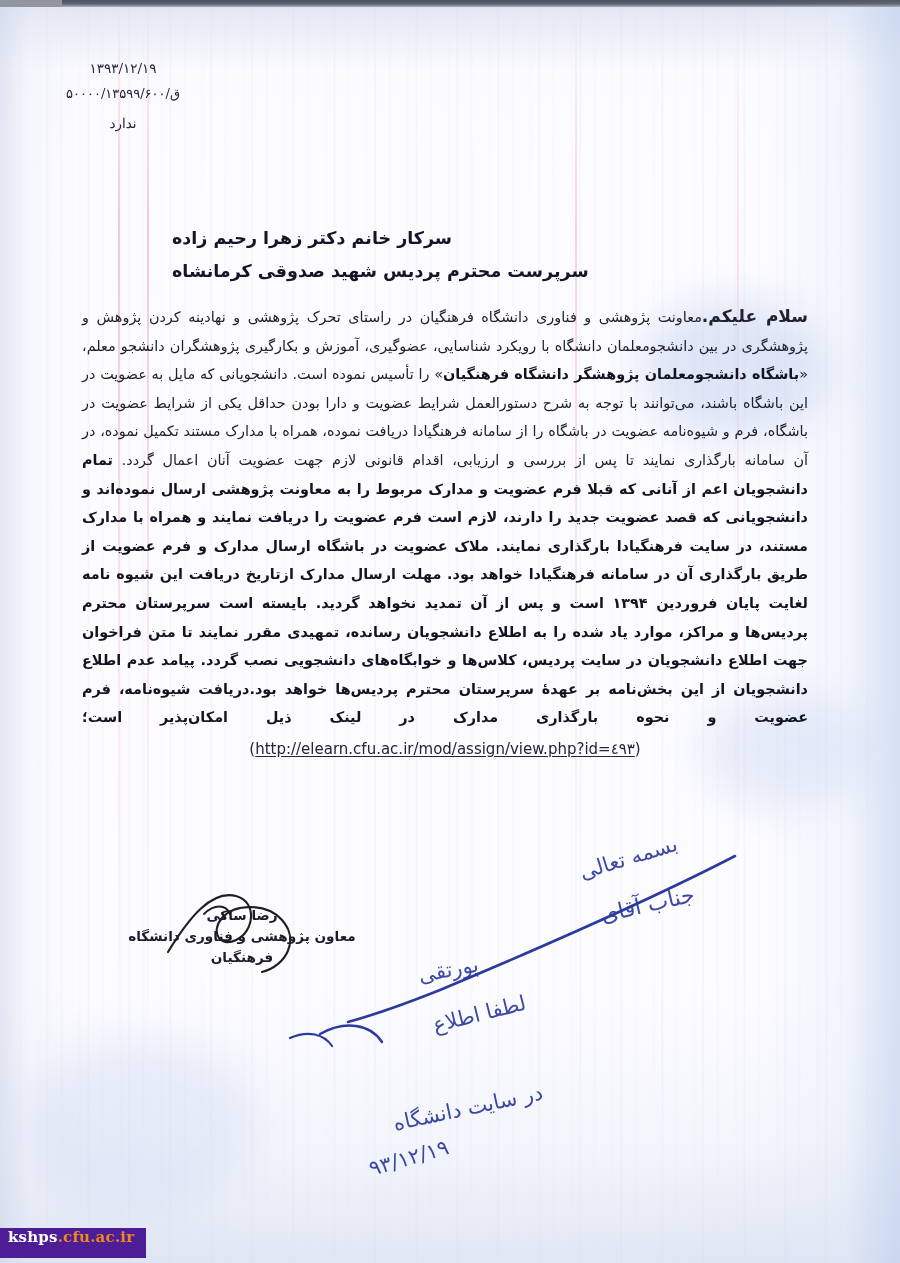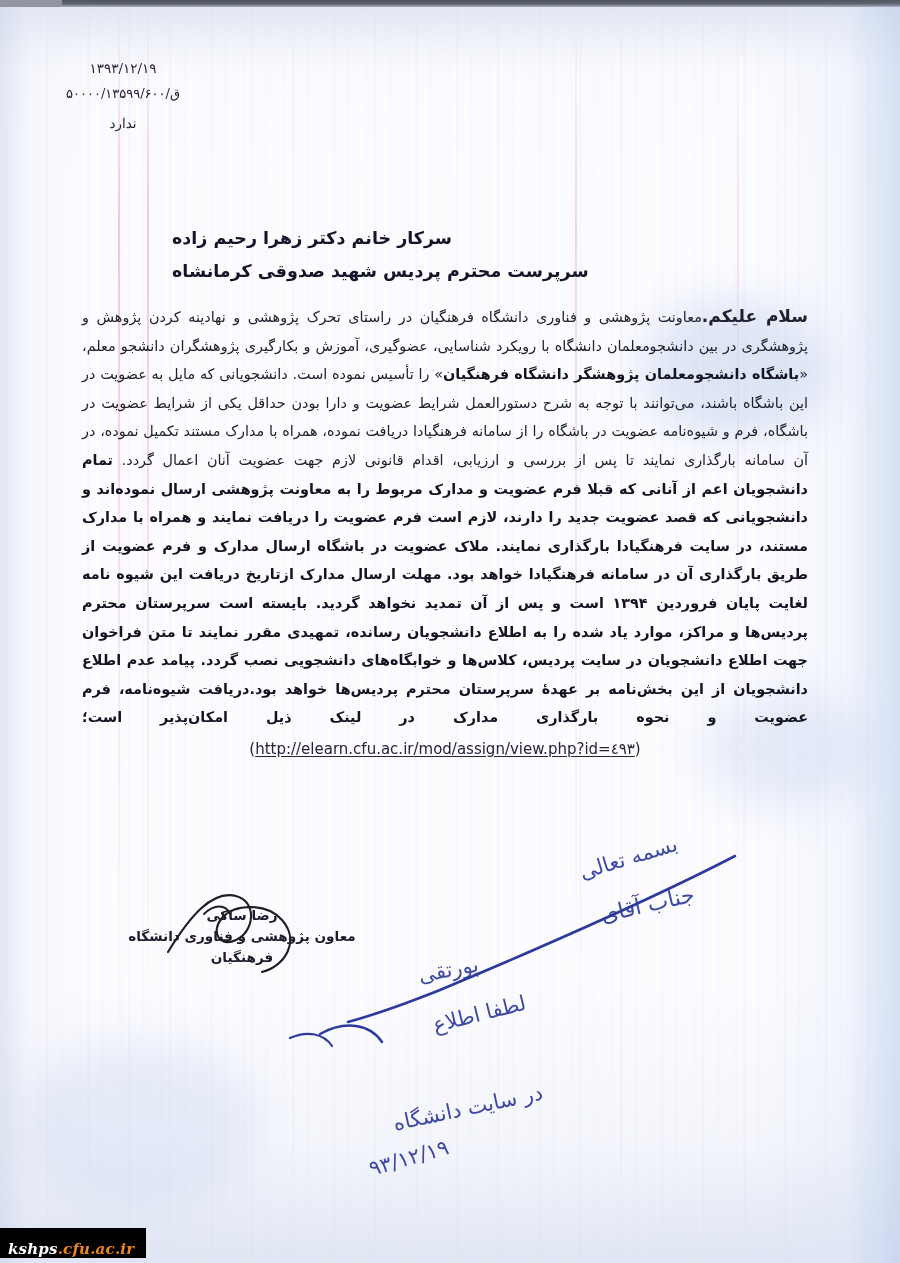--- a/index.html
+++ b/index.html
@@ -206,25 +206,24 @@
   }
 
   
   .footer-watermark {
     position: absolute;
     left: 0px;
     top: 1228px;
     height: 30px;
     padding: 0 12px 0 8px;
     display: flex;
-    align-items: flex-end;
-    background: #000000;
+    align-items: flex-start;
+    background: #4c1d95;
     direction: ltr;
     font-family: "DejaVu Serif", "Liberation Serif", serif;
-    font-style: italic;
     font-weight: bold;
     font-size: 15px;
     letter-spacing: 0.2px;
   }
   .wm-a { color: #ffffff; }
   .wm-b { color: #f0871e; }
 </style>
 </head>
 <body>
 

